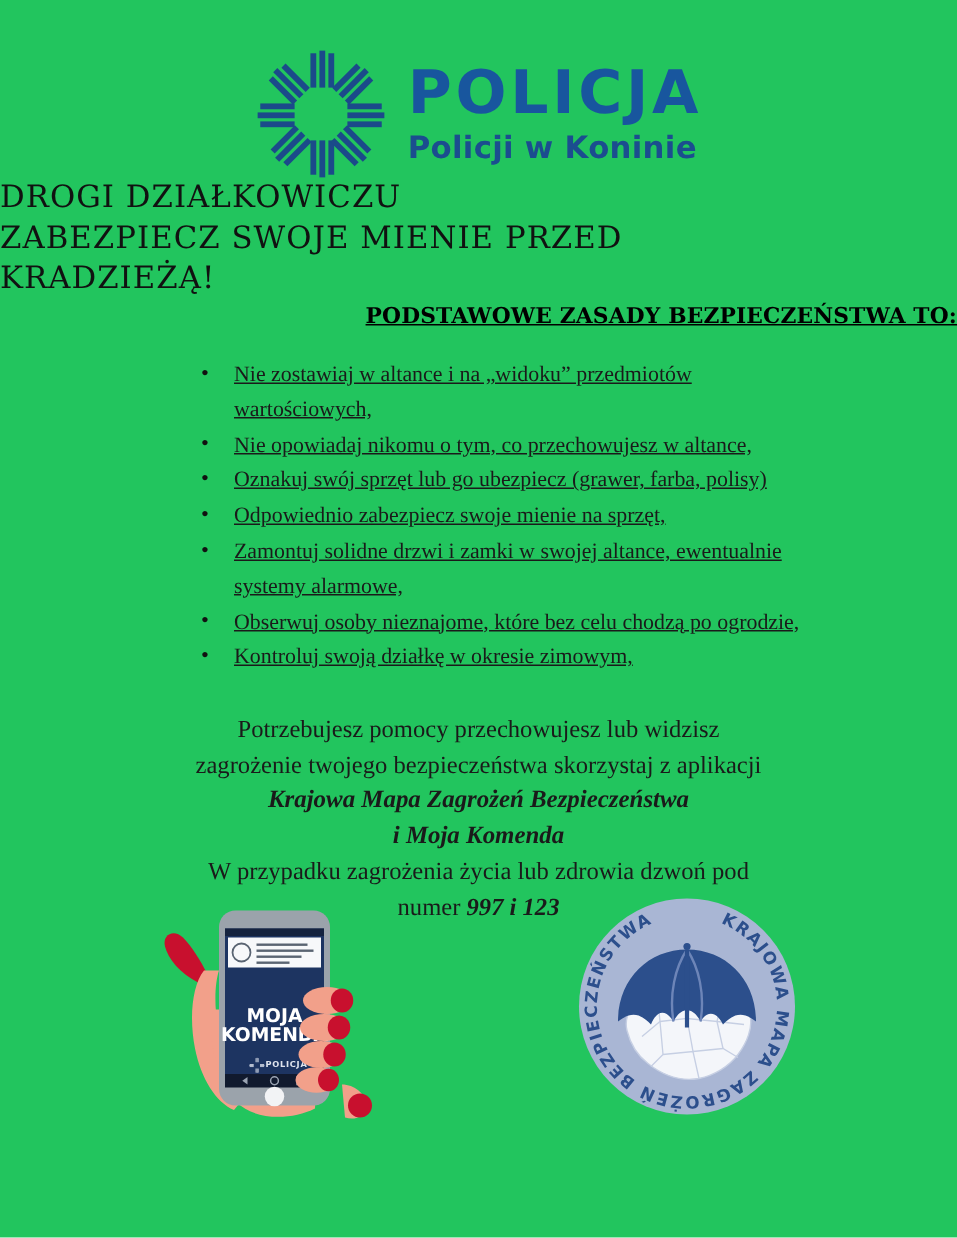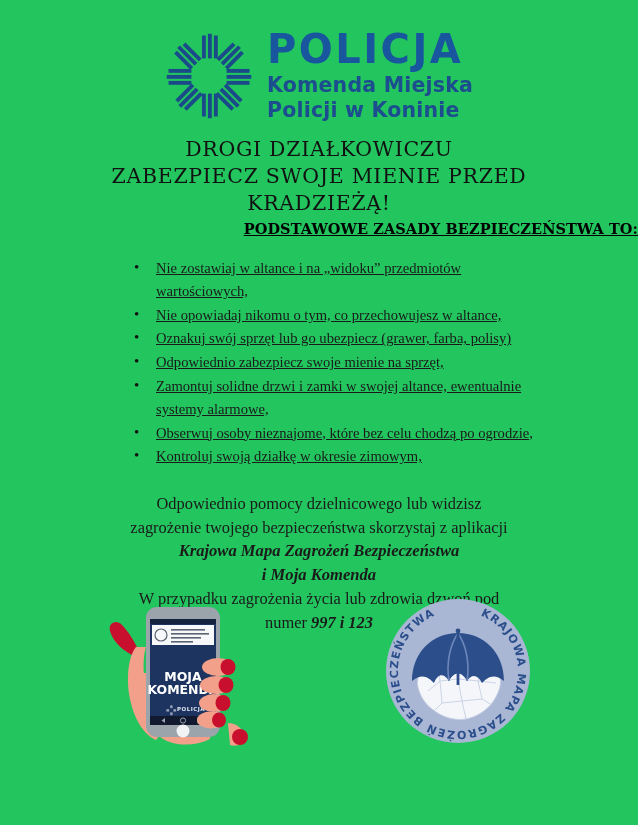--- a/index.html
+++ b/index.html
@@ -25,21 +25,21 @@
     color:#18569e; line-height:1.0; margin-bottom:4px;
   }
   .wordmark-sub {
     font-family:"DejaVu Sans", sans-serif;
     font-weight:bold; font-size:20.5px; letter-spacing:0.2px;
     color:#1b4d8f; line-height:1.22;
   }
 
   
   .title-block {
-    margin-top:18px; text-align:center;
+    margin-top:0; 
     font-family:"DejaVu Serif", serif;
     font-size:20.5px; line-height:1.32; letter-spacing:0.7px;
     color:#111;
   }
   .title-block div { white-space:nowrap; }
 
   .subtitle {
     margin-top:3px; text-align:right;
     font-family:"DejaVu Serif", serif;
     font-weight:bold; font-size:14.5px; letter-spacing:0.1px;
@@ -112,21 +112,20 @@
             <rect x="70" y="48.8" width="28" height="4.4"></rect>
             <rect x="70" y="55.6" width="26" height="4.4"></rect>
           </g>
         </g>
       </svg>
     </span>
 
     <div class="wordmark">
       <div class="wordmark-main">POLICJA</div>
       <div class="wordmark-sub">
-        <div>Komenda Miejska</div>
         <div>Policji w Koninie</div>
       </div>
     </div>
   </div>
 
   <div class="title-block">
     <div>DROGI DZIAŁKOWICZU</div>
     <div>ZABEZPIECZ SWOJE MIENIE PRZED</div>
     <div>KRADZIEŻĄ!</div>
   </div>
@@ -137,21 +136,21 @@
     <div class="rule">Nie zostawiaj w altance i na „widoku” przedmiotów wartościowych,</div>
     <div class="rule">Nie opowiadaj nikomu o tym, co przechowujesz w altance,</div>
     <div class="rule">Oznakuj swój sprzęt lub go ubezpiecz (grawer, farba, polisy)</div>
     <div class="rule">Odpowiednio zabezpiecz swoje mienie na sprzęt,</div>
     <div class="rule">Zamontuj solidne drzwi i zamki w swojej altance, ewentualnie systemy alarmowe,</div>
     <div class="rule">Obserwuj osoby nieznajome, które bez celu chodzą po ogrodzie,</div>
     <div class="rule">Kontroluj swoją działkę w okresie  zimowym,</div>
   </div>
 
   <div class="cta">
-    <div>Odpowiednio pomocy dzielnicowego lub widzisz</div>
+    <div>Potrzebujesz pomocy przechowujesz lub widzisz</div>
     <div>zagrożenie twojego bezpieczeństwa    skorzystaj z aplikacji</div>
     <div class="app-names">Krajowa Mapa Zagrożeń Bezpieczeństwa</div>
     <div class="app-names">i Moja Komenda</div>
     <div>W przypadku zagrożenia życia lub zdrowia dzwoń pod</div>
     <div><span>numer </span><span class="emph">997 i 123</span></div>
   </div>
 
   <div class="art">
 
     <span class="phone-art">

